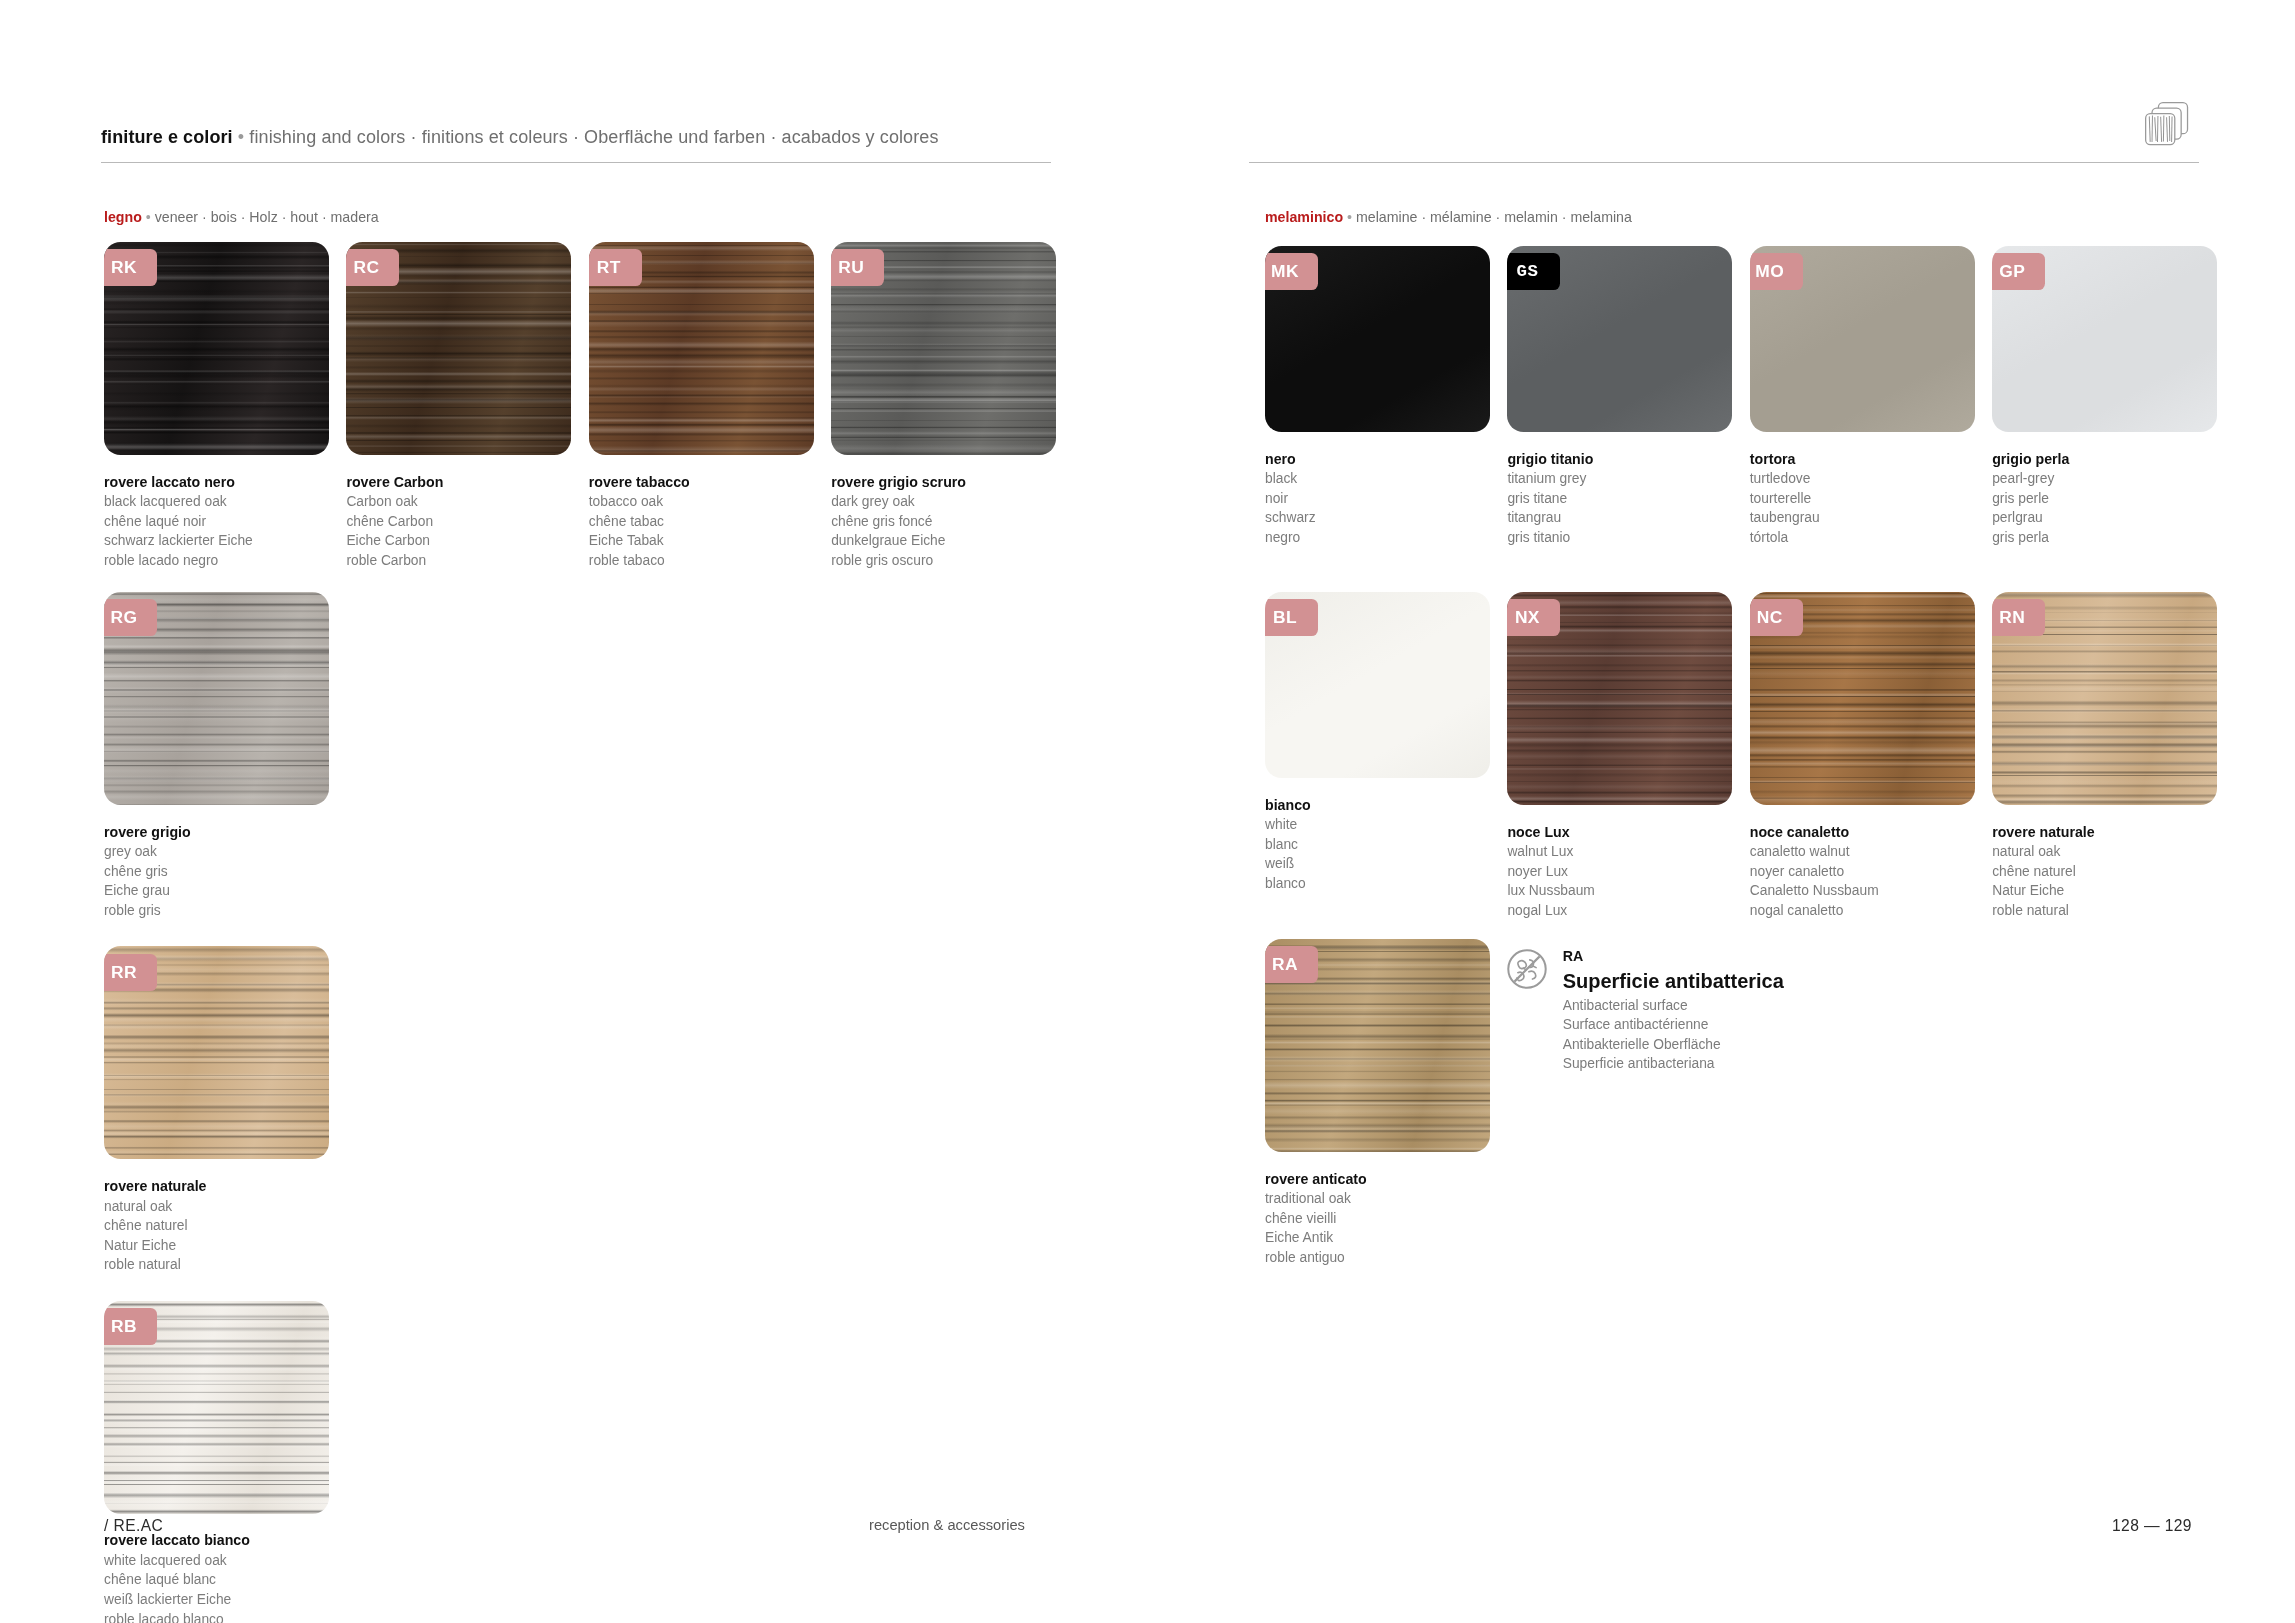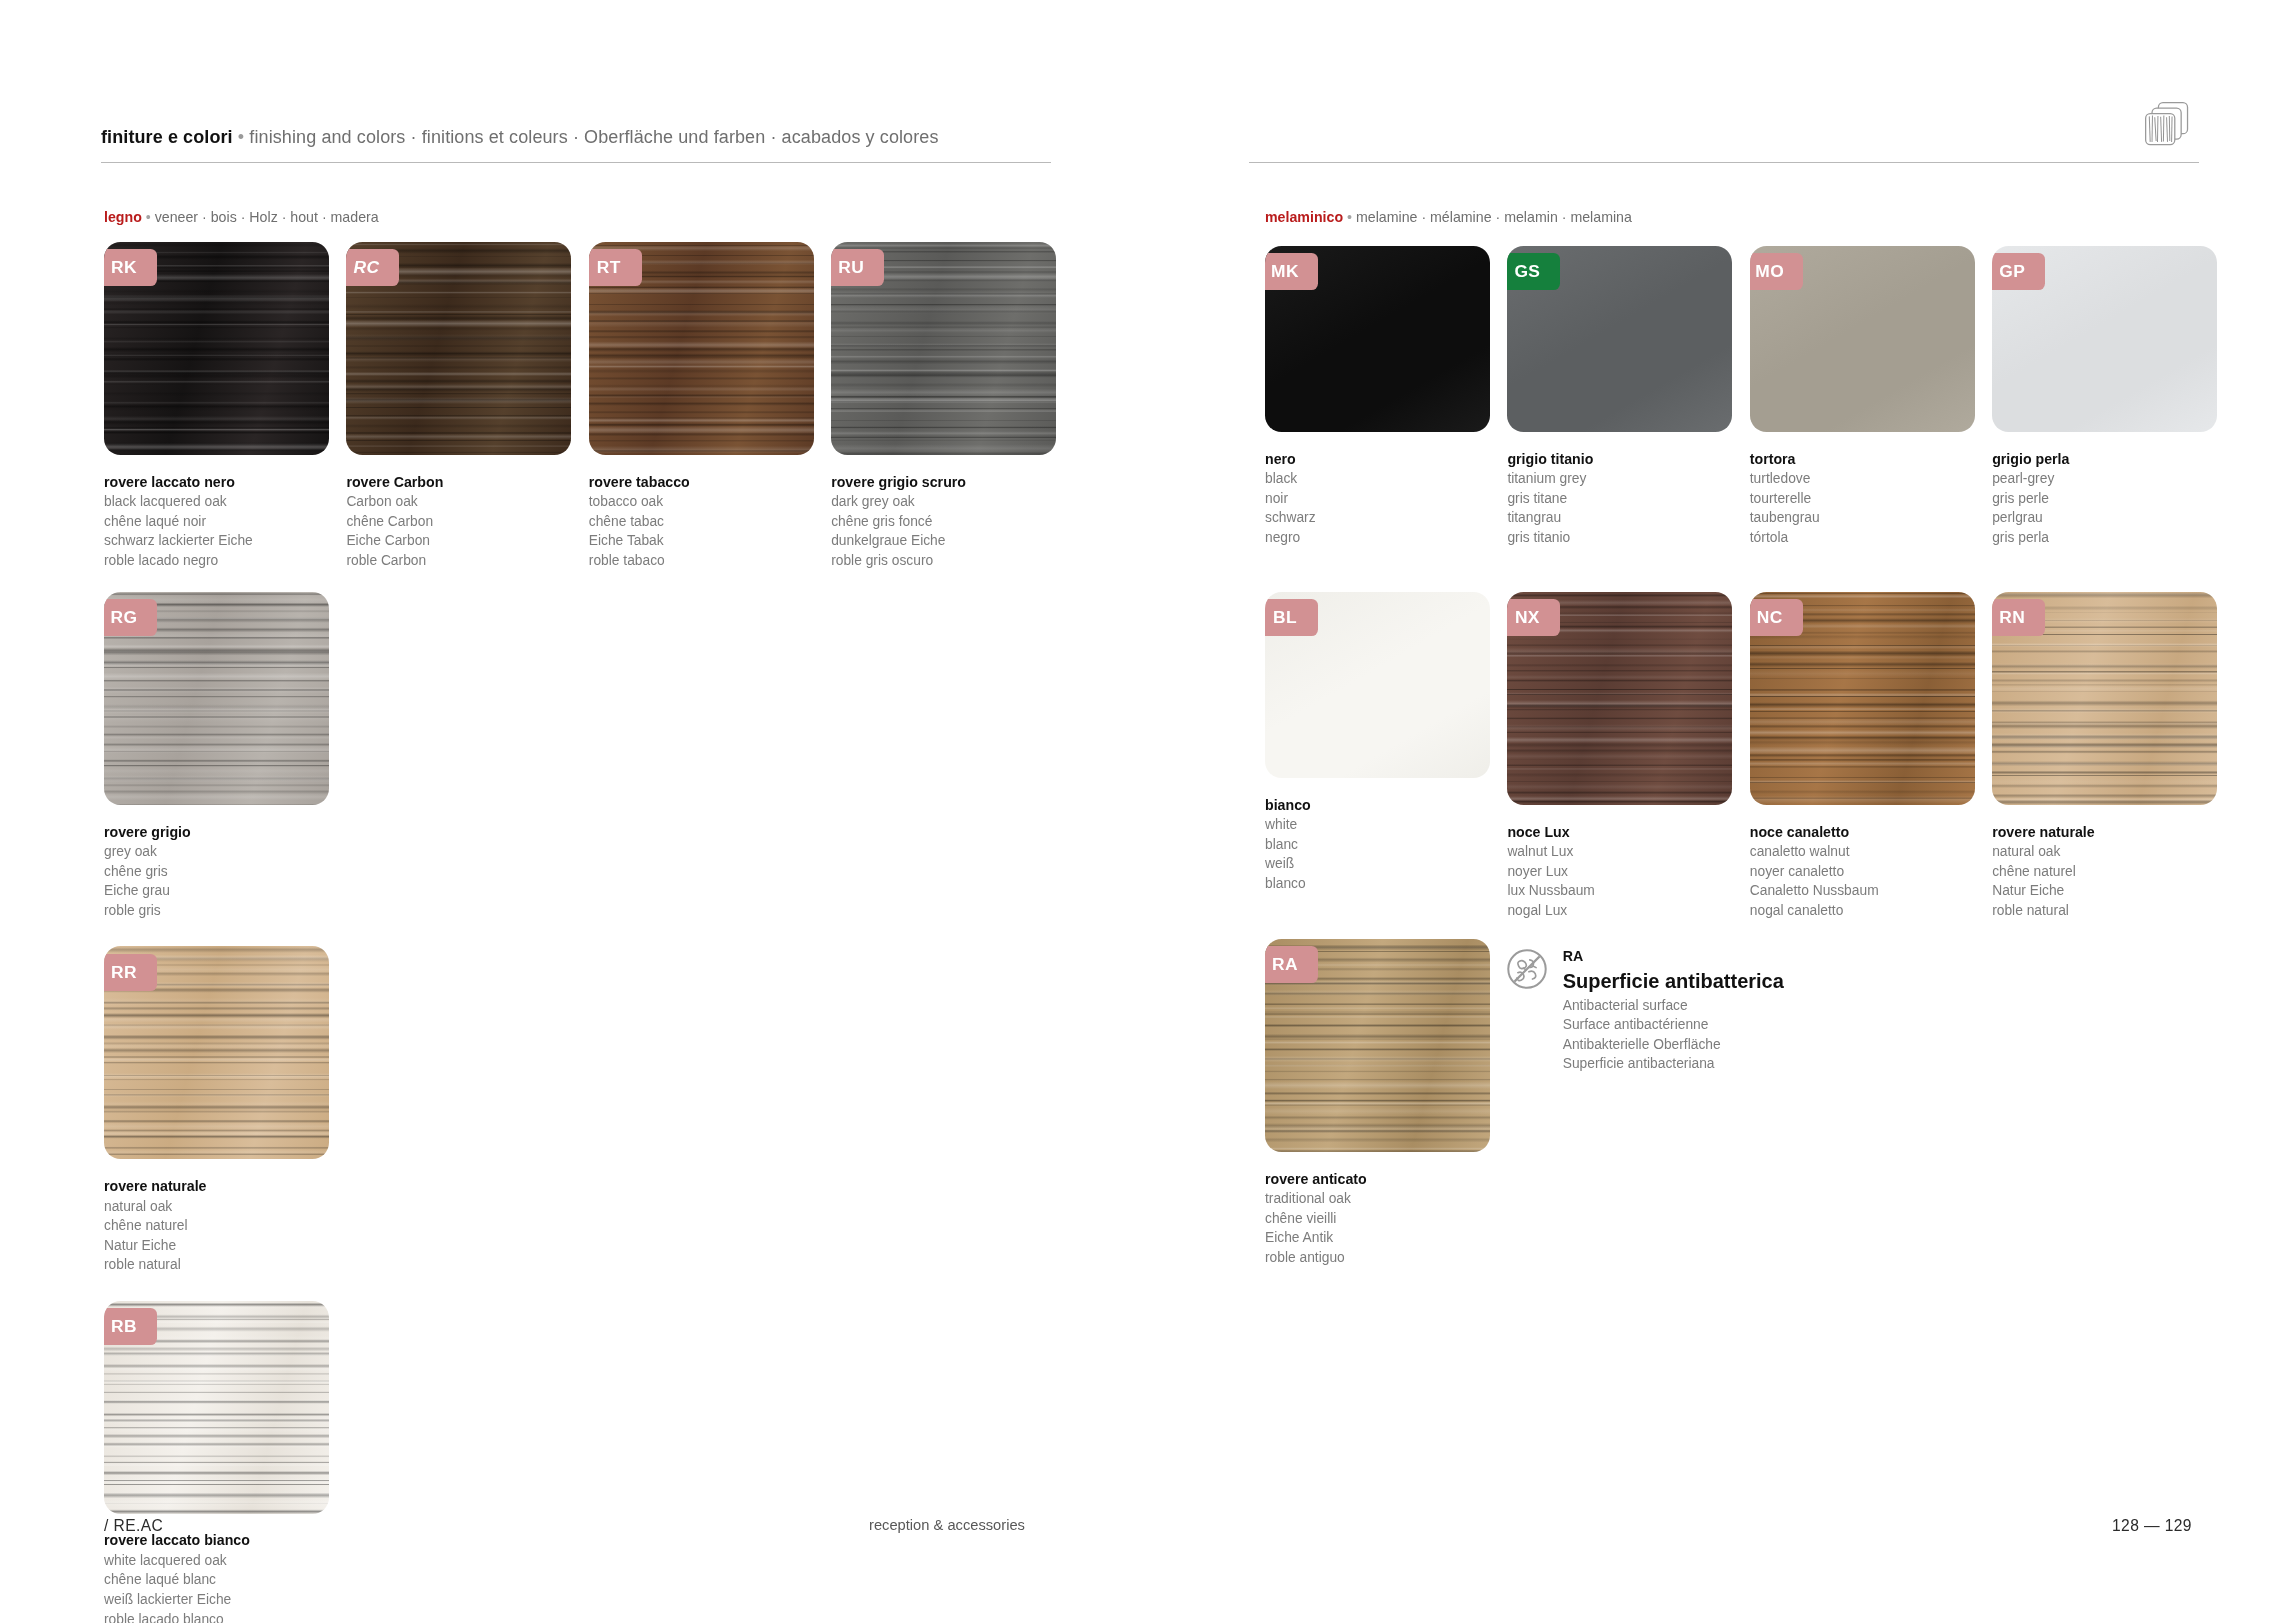--- a/index.html
+++ b/index.html
@@ -231,21 +231,21 @@
           <div class="it">rovere laccato nero</div>
           <div class="tr">black lacquered oak</div>
           <div class="tr">chêne laqué noir</div>
           <div class="tr">schwarz lackierter Eiche</div>
           <div class="tr">roble lacado negro</div>
         </div>
       </div>
       <div class="cell">
         <div class="swatch">
           <div class="tex" style="background: linear-gradient(rgba(0, 0, 0, 0) 2.87582%, rgba(0, 0, 0, 0.3) 4.08%, rgba(0, 0, 0, 0) 5.56%), linear-gradient(rgba(0, 0, 0, 0) 6.43954%, rgba(0, 0, 0, 0.13) 6.72%, rgba(0, 0, 0, 0) 7.07%), linear-gradient(rgba(0, 0, 0, 0) 9.81808%, rgba(0, 0, 0, 0.34) 10.98%, rgba(0, 0, 0, 0) 12.41%), linear-gradient(rgba(0, 0, 0, 0) 14.3448%, rgba(0, 0, 0, 0.13) 15.53%, rgba(0, 0, 0, 0) 16.98%), linear-gradient(rgba(0, 0, 0, 0) 18.1529%, rgba(0, 0, 0, 0.24) 18.92%, rgba(0, 0, 0, 0) 19.86%), linear-gradient(rgba(0, 0, 0, 0) 19.3759%, rgba(0, 0, 0, 0.19) 19.73%, rgba(0, 0, 0, 0) 20.16%), linear-gradient(rgba(0, 0, 0, 0) 25.7471%, rgba(0, 0, 0, 0.11) 26.11%, rgba(0, 0, 0, 0) 26.55%), linear-gradient(rgba(0, 0, 0, 0) 28.9997%, rgba(0, 0, 0, 0.12) 30.23%, rgba(0, 0, 0, 0) 31.74%), linear-gradient(rgba(0, 0, 0, 0) 33.6671%, rgba(0, 0, 0, 0.34) 33.96%, rgba(0, 0, 0, 0) 34.31%), linear-gradient(rgba(0, 0, 0, 0) 34.6827%, rgba(0, 0, 0, 0.3) 35.75%, rgba(0, 0, 0, 0) 37.06%), linear-gradient(rgba(0, 0, 0, 0) 39.7797%, rgba(0, 0, 0, 0.14) 40.68%, rgba(0, 0, 0, 0) 41.78%), linear-gradient(rgba(0, 0, 0, 0) 43.8916%, rgba(0, 0, 0, 0.26) 45.13%, rgba(0, 0, 0, 0) 46.65%), linear-gradient(rgba(0, 0, 0, 0) 48.3516%, rgba(0, 0, 0, 0.19) 48.81%, rgba(0, 0, 0, 0) 49.38%), linear-gradient(rgba(0, 0, 0, 0) 51.2931%, rgba(0, 0, 0, 0.37) 52.35%, rgba(0, 0, 0, 0) 53.65%), linear-gradient(rgba(0, 0, 0, 0) 54.0495%, rgba(0, 0, 0, 0.32) 54.41%, rgba(0, 0, 0, 0) 54.85%), linear-gradient(rgba(0, 0, 0, 0) 57.9539%, rgba(0, 0, 0, 0.15) 58.82%, rgba(0, 0, 0, 0) 59.89%), linear-gradient(rgba(0, 0, 0, 0) 64.3399%, rgba(0, 0, 0, 0.3) 65.28%, rgba(0, 0, 0, 0) 66.43%), linear-gradient(rgba(0, 0, 0, 0) 68.1406%, rgba(0, 0, 0, 0.3) 69.15%, rgba(0, 0, 0, 0) 70.39%), linear-gradient(rgba(0, 0, 0, 0) 70.6895%, rgba(0, 0, 0, 0.26) 71.17%, rgba(0, 0, 0, 0) 71.75%), linear-gradient(rgba(0, 0, 0, 0) 73.3199%, rgba(0, 0, 0, 0.31) 74.12%, rgba(0, 0, 0, 0) 75.1%), linear-gradient(rgba(0, 0, 0, 0) 77.3651%, rgba(0, 0, 0, 0.27) 77.71%, rgba(0, 0, 0, 0) 78.14%), linear-gradient(rgba(0, 0, 0, 0) 80.9585%, rgba(0, 0, 0, 0.28) 81.54%, rgba(0, 0, 0, 0) 82.25%), linear-gradient(rgba(0, 0, 0, 0) 85.4333%, rgba(0, 0, 0, 0.15) 86.33%, rgba(0, 0, 0, 0) 87.43%), linear-gradient(rgba(0, 0, 0, 0) 88.923%, rgba(0, 0, 0, 0.31) 89.62%, rgba(0, 0, 0, 0) 90.47%), linear-gradient(rgba(0, 0, 0, 0) 92.7608%, rgba(0, 0, 0, 0.29) 93.17%, rgba(0, 0, 0, 0) 93.66%), linear-gradient(rgba(0, 0, 0, 0) 98.2801%, rgba(0, 0, 0, 0.21) 98.74%, rgba(0, 0, 0, 0) 99.3%), linear-gradient(rgba(255, 255, 255, 0) 0.647141%, rgba(255, 255, 255, 0.12) 1.18%, rgba(255, 255, 255, 0) 1.71%), linear-gradient(rgba(255, 255, 255, 0) 11.9089%, rgba(255, 255, 255, 0.23) 13.89%, rgba(255, 255, 255, 0) 15.86%), linear-gradient(rgba(255, 255, 255, 0) 17.048%, rgba(255, 255, 255, 0.16) 18.34%, rgba(255, 255, 255, 0) 19.63%), linear-gradient(rgba(255, 255, 255, 0) 23.1477%, rgba(255, 255, 255, 0.18) 23.75%, rgba(255, 255, 255, 0) 24.35%), linear-gradient(rgba(255, 255, 255, 0) 32.2914%, rgba(255, 255, 255, 0.18) 32.83%, rgba(255, 255, 255, 0) 33.36%), linear-gradient(rgba(255, 255, 255, 0) 36.5624%, rgba(255, 255, 255, 0.24) 38.28%, rgba(255, 255, 255, 0) 39.99%), linear-gradient(rgba(255, 255, 255, 0) 43.044%, rgba(255, 255, 255, 0.06) 44.81%, rgba(255, 255, 255, 0) 46.57%), linear-gradient(rgba(255, 255, 255, 0) 53.8197%, rgba(255, 255, 255, 0.09) 55.13%, rgba(255, 255, 255, 0) 56.44%), linear-gradient(rgba(255, 255, 255, 0) 60.9726%, rgba(255, 255, 255, 0.22) 61.95%, rgba(255, 255, 255, 0) 62.93%), linear-gradient(rgba(255, 255, 255, 0) 66.5862%, rgba(255, 255, 255, 0.16) 67.98%, rgba(255, 255, 255, 0) 69.38%), linear-gradient(rgba(255, 255, 255, 0) 72.7438%, rgba(255, 255, 255, 0.17) 74.42%, rgba(255, 255, 255, 0) 76.11%), linear-gradient(rgba(255, 255, 255, 0) 81.5287%, rgba(255, 255, 255, 0.15) 82.49%, rgba(255, 255, 255, 0) 83.46%), linear-gradient(rgba(255, 255, 255, 0) 90.0242%, rgba(255, 255, 255, 0.17) 91.39%, rgba(255, 255, 255, 0) 92.76%), linear-gradient(rgba(255, 255, 255, 0) 95.3138%, rgba(255, 255, 255, 0.12) 95.83%, rgba(255, 255, 255, 0) 96.35%), linear-gradient(105deg, rgb(85, 64, 44) 0%, rgb(60, 42, 28) 42%, rgb(85, 64, 44) 72%, rgb(60, 42, 28) 100%);"></div>
-          <div class="code" style="background: rgb(210, 145, 147); font-style: italic;">RC</div>
+          <div class="code" style="background: rgb(210, 145, 147);">RC</div>
         </div>
         <div class="desc">
           <div class="it">rovere Carbon</div>
           <div class="tr">Carbon oak</div>
           <div class="tr">chêne Carbon</div>
           <div class="tr">Eiche Carbon</div>
           <div class="tr">roble Carbon</div>
         </div>
       </div>
       <div class="cell">
@@ -326,21 +326,21 @@
           <div class="it">nero</div>
           <div class="tr">black</div>
           <div class="tr">noir</div>
           <div class="tr">schwarz</div>
           <div class="tr">negro</div>
         </div>
       </div>
       <div class="cell">
         <div class="swatch mel">
           <div class="tex" style="background: linear-gradient(150deg, rgb(106, 109, 111) 0%, rgb(92, 95, 97) 45%, rgb(92, 95, 97) 72%, rgb(106, 109, 111) 100%);"></div>
-          <div class="code" style="background: #15803d;">GS</div>
+          <div class="code" style="background: #000000; font-family: Liberation Mono, monospace;">GS</div>
         </div>
         <div class="desc">
           <div class="it">grigio titanio</div>
           <div class="tr">titanium grey</div>
           <div class="tr">gris titane</div>
           <div class="tr">titangrau</div>
           <div class="tr">gris titanio</div>
         </div>
       </div>
       <div class="cell">

